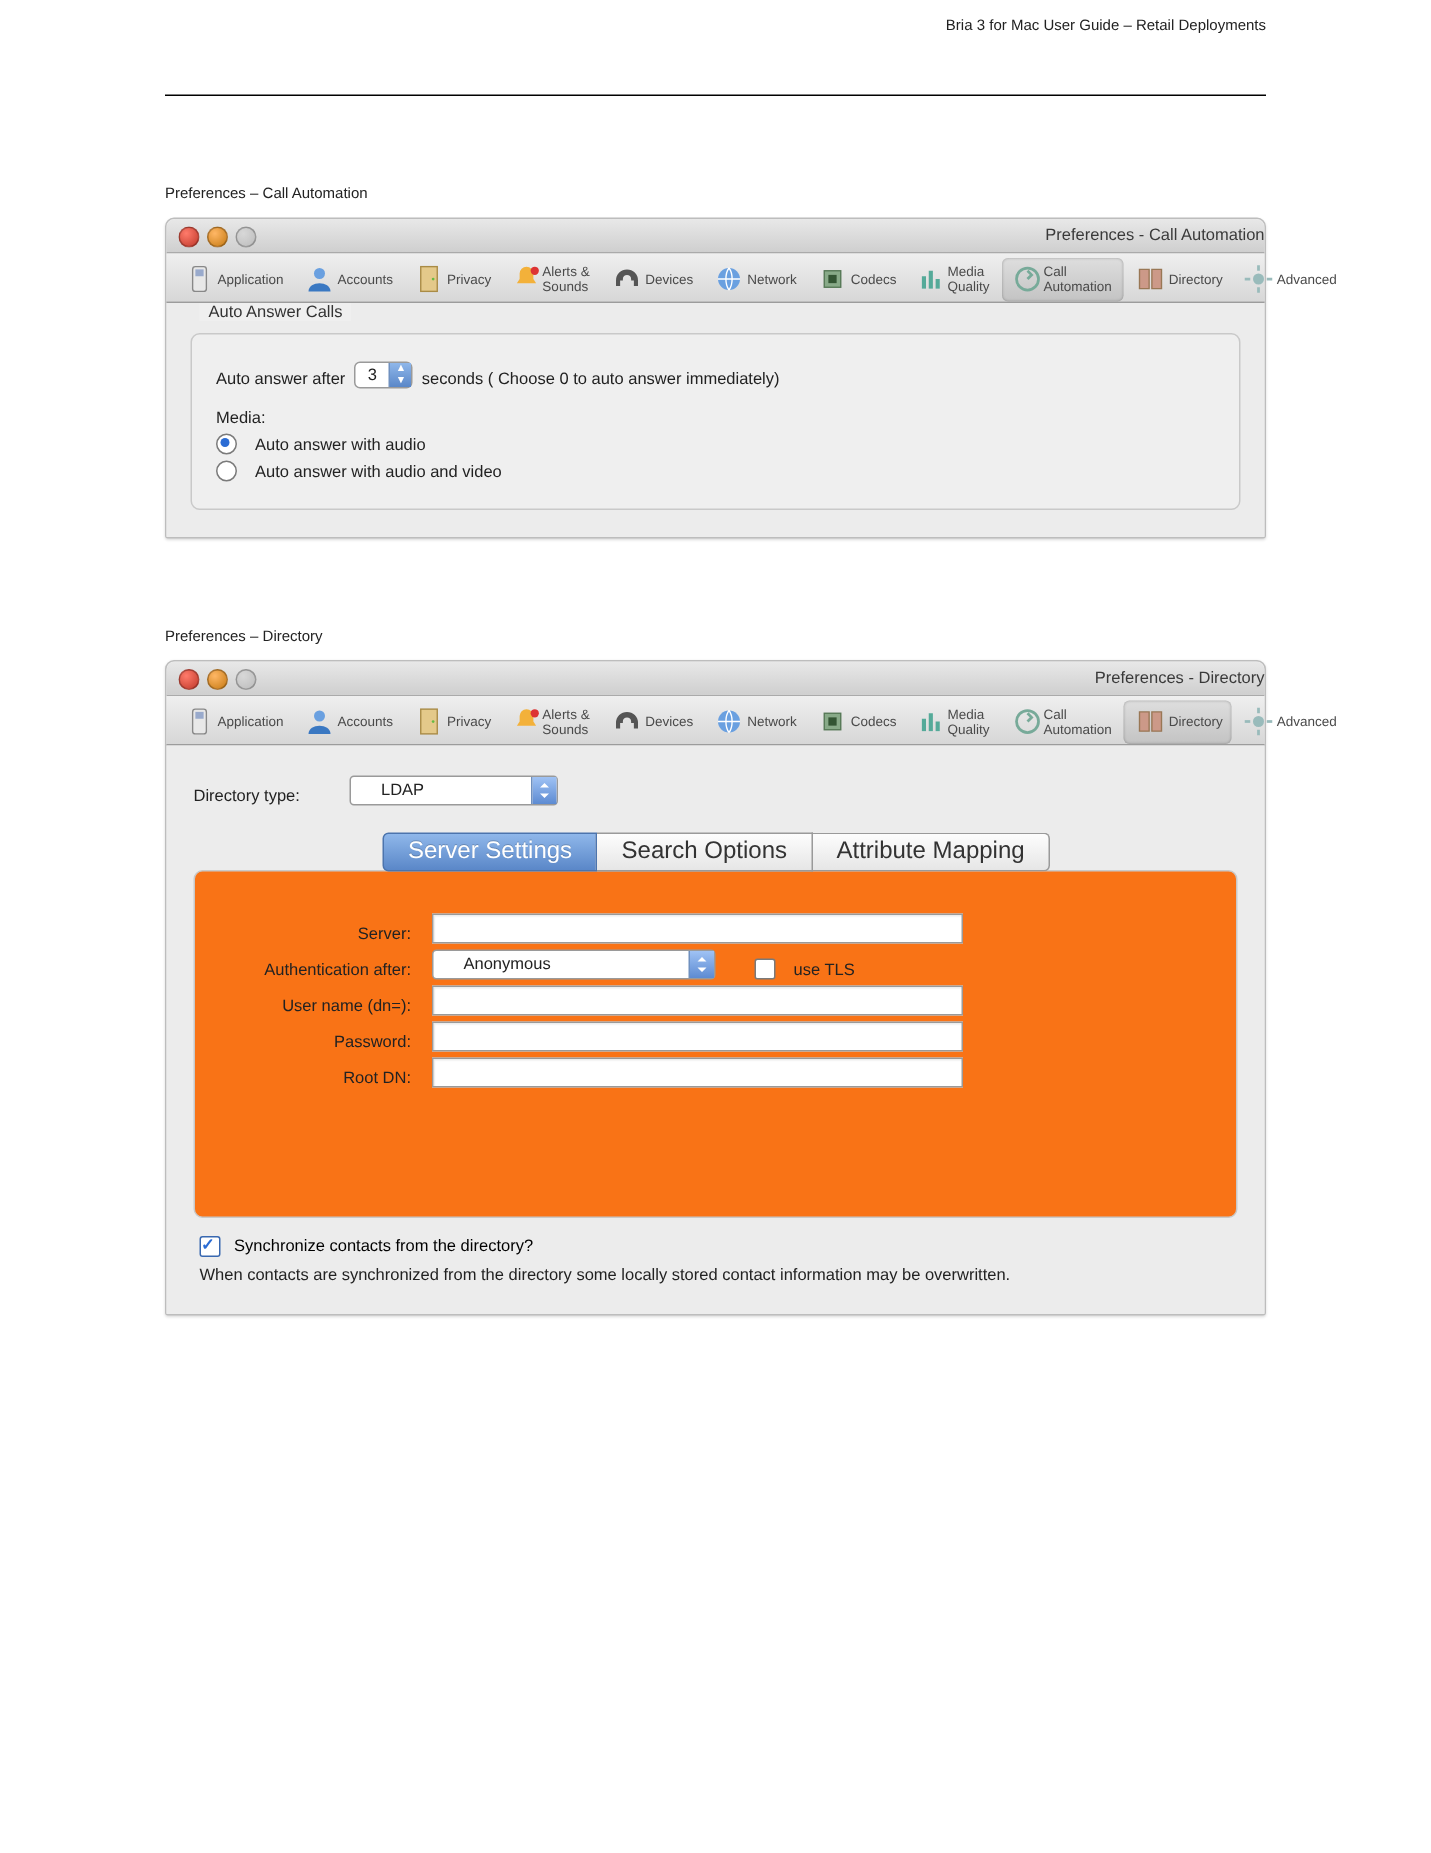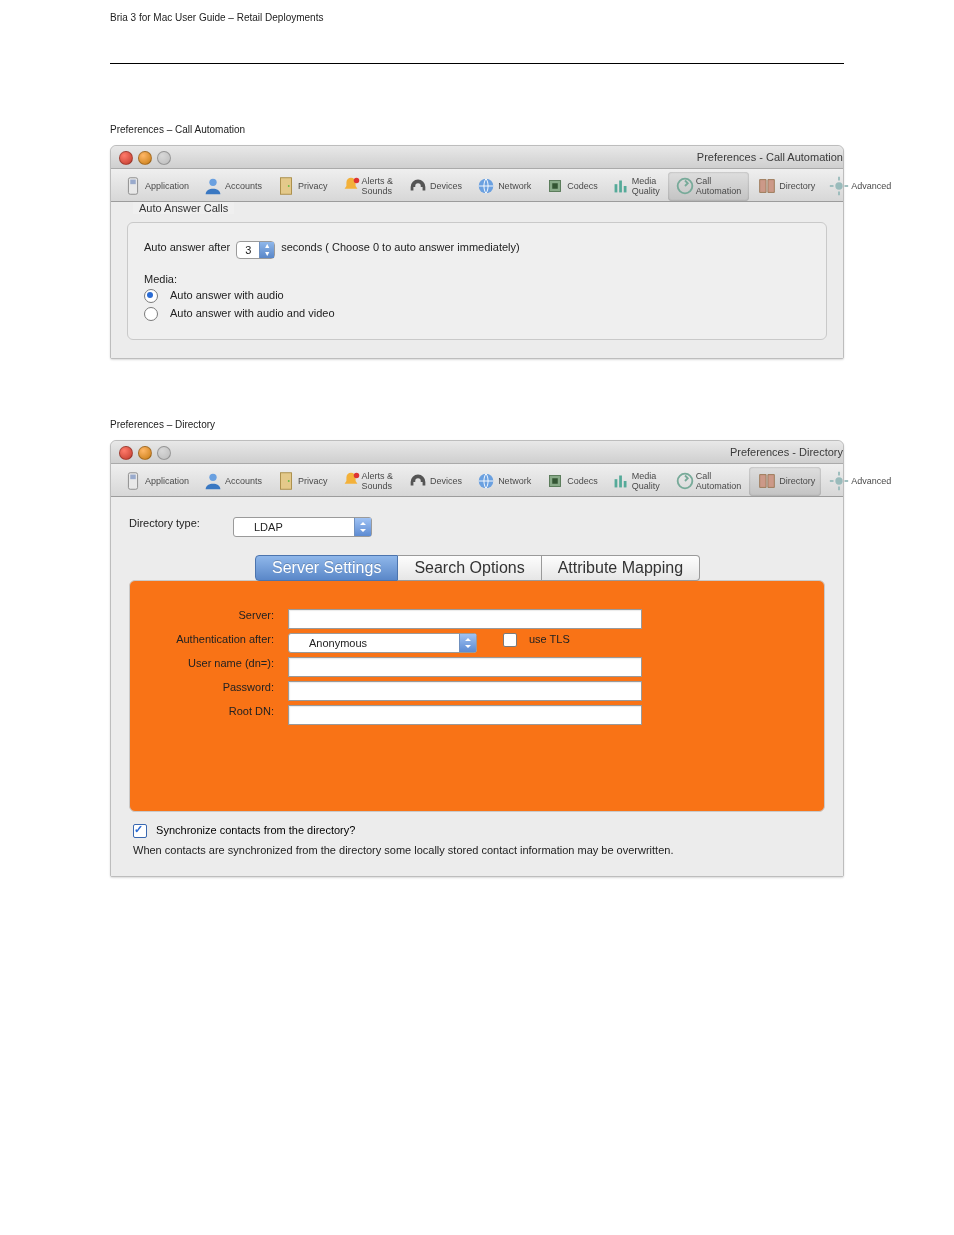--- a/index.html
+++ b/index.html
@@ -1,36 +1,36 @@
 <!DOCTYPE html>
 <html><head>
 <meta charset="utf-8">
 <style>
   html,body{margin:0;padding:0;background:#fff;font-family:"Lucida Grande","Helvetica Neue",Arial,sans-serif;font-size:11px;color:#000}
   .page{width:954px;margin:0 auto;position:relative}
   .hr-top{border-top:1px solid #000;margin:40px 110px 0 110px}
-  .header-txt{display:flex;justify-content:flex-start;margin:12px 110px 0 110px;font-size:10px;color:#222}
+  .header-txt{display:flex;justify-content:flex-end;margin:12px 110px 0 78px;font-size:10px;color:#222}
   .section-title{margin:60px 110px 10px 110px;font-size:10px;color:#222}
   .panel{margin:0 110px 40px 110px;background:#ececec;border:1px solid #bdbdbd;border-radius:6px 6px 2px 2px;box-shadow:0 1px 2px rgba(0,0,0,.15)}
   .titlebar{height:22px;background:linear-gradient(#e8e8e8,#cfcfcf);border-bottom:1px solid #aaa;border-radius:6px 6px 0 0;position:relative;text-align:right;font-size:11px;line-height:22px;color:#3a3a3a}
   .traffic{position:absolute;left:8px;top:5px;display:flex;gap:5px}
   .tl{width:12px;height:12px;border-radius:50%;border:1px solid rgba(0,0,0,.25)}
   .tl.r{background:radial-gradient(circle at 35% 30%,#ff7b6b,#c0392b)}
   .tl.y{background:radial-gradient(circle at 35% 30%,#ffb766,#c67a12)}
   .tl.g{background:radial-gradient(circle at 35% 30%,#d8d8d8,#bcbcbc)}
   .toolbar{display:flex;background:linear-gradient(#efefef,#d7d7d7);border-bottom:1px solid #9c9c9c;padding:3px 4px 0 4px}
   .tbitem{display:flex;align-items:center;padding:2px 6px 3px 6px;font-size:9px;color:#4a4a4a;border-radius:4px}
   .tbitem.sel{background:linear-gradient(#dedede,#c3c3c3);box-shadow:inset 0 0 2px rgba(0,0,0,.3)}
   .ticon{width:24px;height:24px;display:flex;align-items:center;justify-content:center}
   .ticon svg{width:22px;height:22px}
   .body1{padding:14px 16px 18px 16px;background:#ececec}
   .group{border:1px solid #c9c9c9;border-radius:6px;background:#efefef;padding:14px 16px;margin-left:0}
   .grouplabel{position:relative;top:-22px;left:6px;background:#efefef;padding:0 6px;font-size:11px;color:#333;display:inline-block}
   .grouplabel-wrap{margin-top:8px}
-  .row{display:flex;align-items:flex-start;gap:6px;font-size:11px;color:#222;margin:4px 0}
+  .row{display:flex;align-items:flex-end;gap:6px;font-size:11px;color:#222;margin:4px 0}
   .stepper{display:inline-flex;align-items:stretch;border:1px solid #9a9a9a;border-radius:4px;background:#fff}
   .stepper .val{width:22px;text-align:center;font-size:11px;line-height:16px}
   .stepper .btns{width:14px;background:linear-gradient(#8fb7ea,#5a87c8);display:flex;flex-direction:column;border-left:1px solid #6f90bf}
   .stepper .btns div{flex:1;font-size:7px;line-height:8px;text-align:center;color:#fff}
   .radio{width:12px;height:12px;border-radius:50%;border:1px solid #7a7a7a;background:#fff;display:inline-block;position:relative;margin-right:6px;vertical-align:middle}
   .radio.checked::after{content:"";position:absolute;top:2px;left:2px;width:6px;height:6px;border-radius:50%;background:#2b6cd4}
   .body2{padding:16px 18px 8px 18px;background:#ececec}
   .lab{display:inline-block;width:126px;text-align:right;margin-right:8px;color:#222}
   .select{display:inline-flex;align-items:stretch;border:1px solid #9a9a9a;border-radius:3px;background:#fff;height:18px}
   .select .sval{padding:0 20px;line-height:18px;font-size:11px;min-width:60px}

